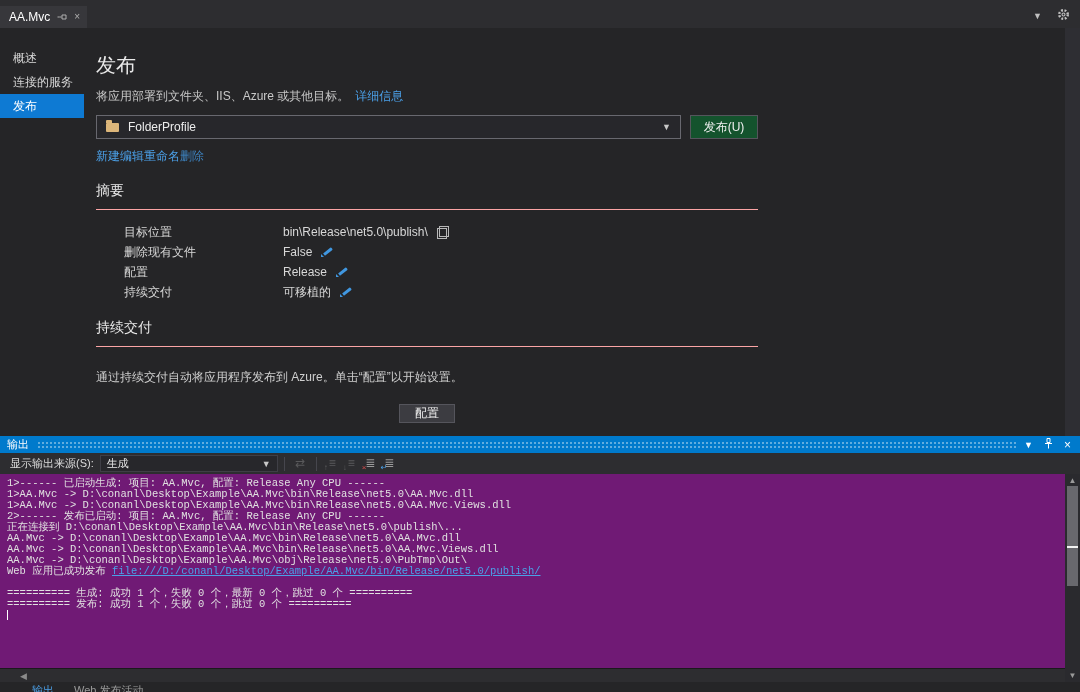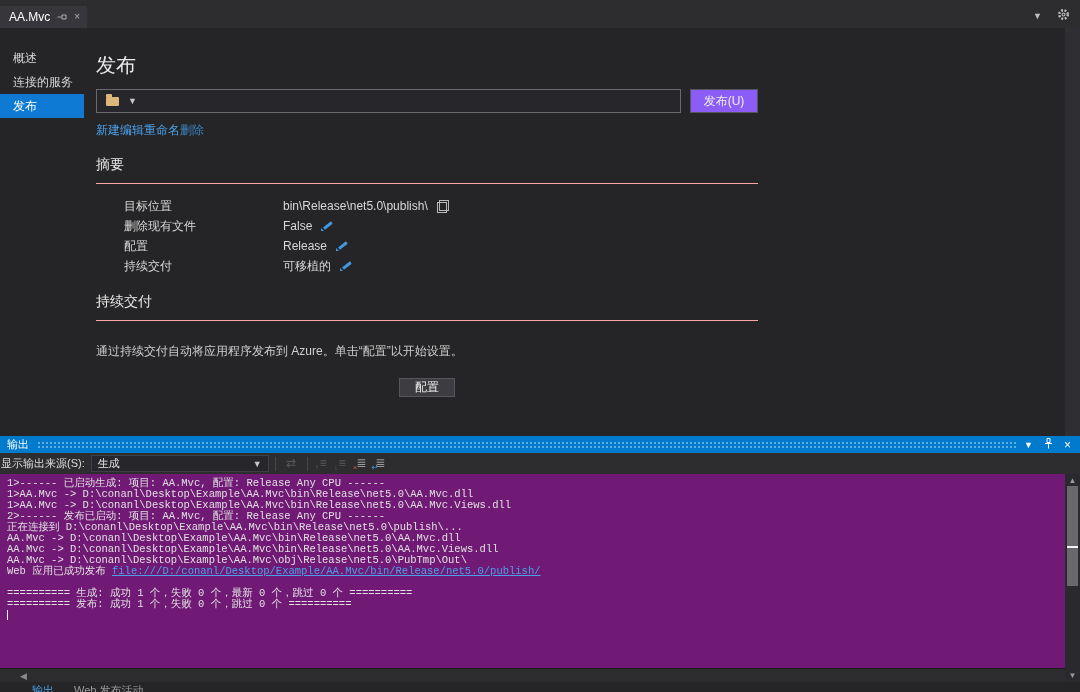--- a/index.html
+++ b/index.html
@@ -27,21 +27,21 @@
   .subtitle-row { margin-top:9px; font-size:12px; color:#c8c8c8; }
   .subtitle-row a { color:#4ba0e8; text-decoration:none; margin-left:6px; }
   .profile-row { margin-top:10px; display:flex; align-items:center; }
   .profile-select { width:585px; height:24px; background:#27272b; border:1px solid #68686f;
     display:flex; align-items:center; padding:0 9px; gap:9px; }
   .folder-ico { width:13px; height:9px; background:#dcb67a; position:relative; border-radius:1px; flex:none; }
   .folder-ico::before { content:''; position:absolute; top:-3px; left:0; width:6px; height:3px;
     background:#dcb67a; border-radius:1px 1px 0 0; }
   .profile-name { font-size:12px; color:#ececec; flex:1; }
   .chev-small { color:#c8c8c8; font-size:9px; }
-  .publish-btn { margin-left:9px; width:68px; height:24px; background:#8b5cf6; border:1px solid #55555c;
+  .publish-btn { margin-left:9px; width:68px; height:24px; background:#14532d; border:1px solid #55555c;
     color:#f0f0f0; font-size:12px; font-family:inherit; }
   .action-links { margin-top:9px; display:flex; font-size:12px; }
   .action-links a { color:#4ba0e8; text-decoration:none; }
   .action-links a.dim { color:#3d83c0; }
   .section { margin-top:17px; }
   .section-title { font-size:14px; color:#e8e8e8; padding-bottom:9px; border-bottom:1px solid #fca5a5; }
   .summary-rows { margin-top:12px;margin-left:28px; }
   .srow { display:flex; height:20px; align-items:center; font-size:12px; color:#d8d8d8; }
   .srow .lbl { width:159px; flex:none; }
   .srow .val { display:flex; align-items:center; gap:9px; }
@@ -61,21 +61,21 @@
   .output { position:absolute; left:0; top:436px; width:1080px; height:256px; background:#701a75; }
   .out-titlebar { height:17px; background:#007acc; display:flex; align-items:center; color:#fff;
     font-size:11px; padding-left:7px; }
   .grip { flex:1; height:8px; margin:0 8px;
     background-image:radial-gradient(rgba(255,255,255,0.38) 0.8px, transparent 1px);
     background-size:4px 4px; }
   .out-title-icons { display:flex; gap:11px; padding-right:9px; align-items:center; }
   .out-title-icons .chev { font-size:9px; }
   .out-title-icons .x { font-size:12px; line-height:12px; }
   .out-toolbar { height:21px; background:#2d2d30; display:flex; align-items:center;
-    font-size:11px; color:#dcdcdc; padding-left:1px; }
+    font-size:11px; color:#dcdcdc; padding-left:10px; }
   .src-combo { margin-left:6px; width:178px; height:17px; background:#27272b; border:1px solid #3f3f46;
     display:flex; align-items:center; padding:0 6px; }
   .src-combo .cval { flex:1; font-size:11px; color:#e8e8e8; }
   .tsep { width:1px; height:14px; background:#46464d; margin:0 6px; flex:none; }
   .tico { width:19px; height:17px; text-align:center; position:relative; color:#9a9a9a;
     font-size:12px; line-height:17px; cursor:pointer; }
   .tico.dim { opacity:0.4; }
   .tico .badge { position:absolute; font-size:8px; line-height:8px; left:1px; bottom:0; }
   .log { position:absolute; left:0; top:38px; right:15px; bottom:24px; padding:4px 0 0 7px;
     font-family:"Liberation Mono","DejaVu Sans Mono",monospace; font-size:10.5px; line-height:11px;
@@ -126,24 +126,28 @@
 <div class="docarea">
   <div class="main-vscroll"></div>
   <div class="sidebar">
       <div class="side-item"><span>概述</span></div>
       <div class="side-item"><span>连接的服务</span></div>
       <div class="side-item selected"><span>发布</span></div>
     </div>
 
   <div class="main">
     <h1 class="page-title">发布</h1>
+    <div class="subtitle-row">
+      <span>将应用部署到文件夹、IIS、Azure 或其他目标。</span><a href="#">详细信息</a>
+    </div>
 
     <div class="profile-row">
       <div class="profile-select">
         <span class="folder-ico"></span>
+        <span class="profile-name">FolderProfile</span>
         <span class="chev-small">▼</span>
       </div>
       <button class="publish-btn">发布(U)</button>
     </div>
 
     <div class="action-links">
         <a class="action-link" href="#">新建</a>
         <a class="action-link" href="#">编辑</a>
         <a class="action-link" href="#">重命名</a>
         <a class="action-link dim" href="#">删除</a>

